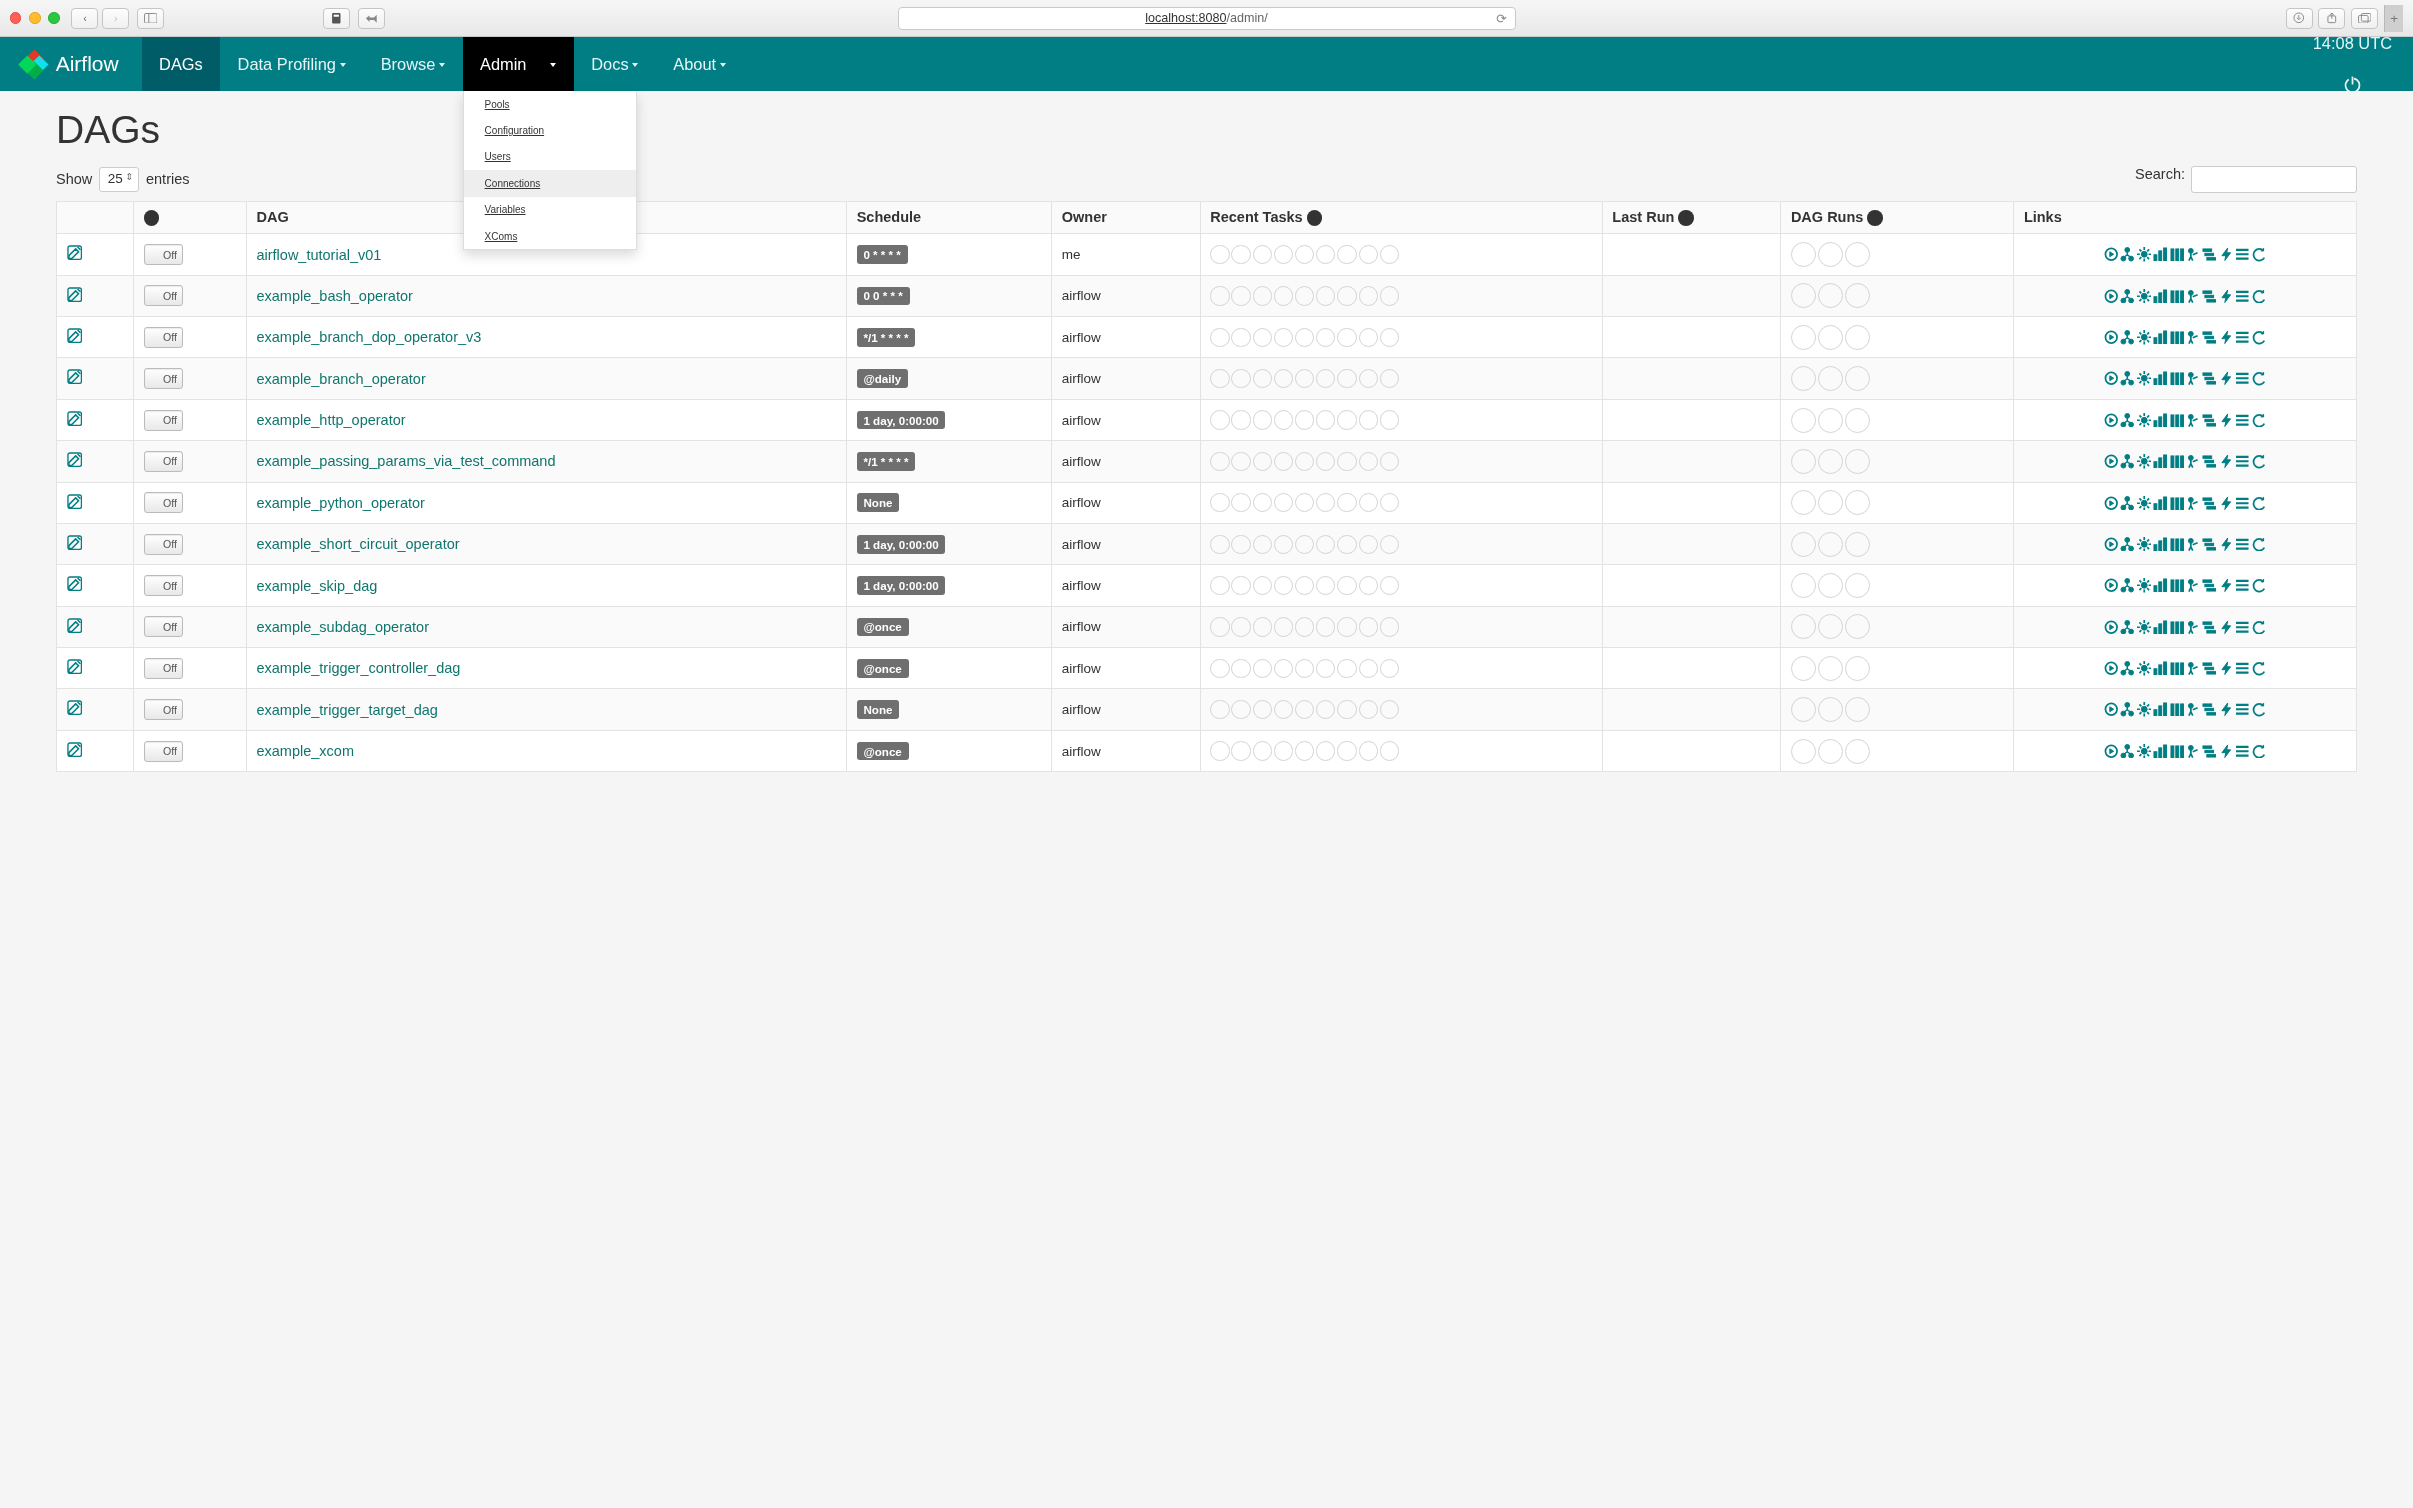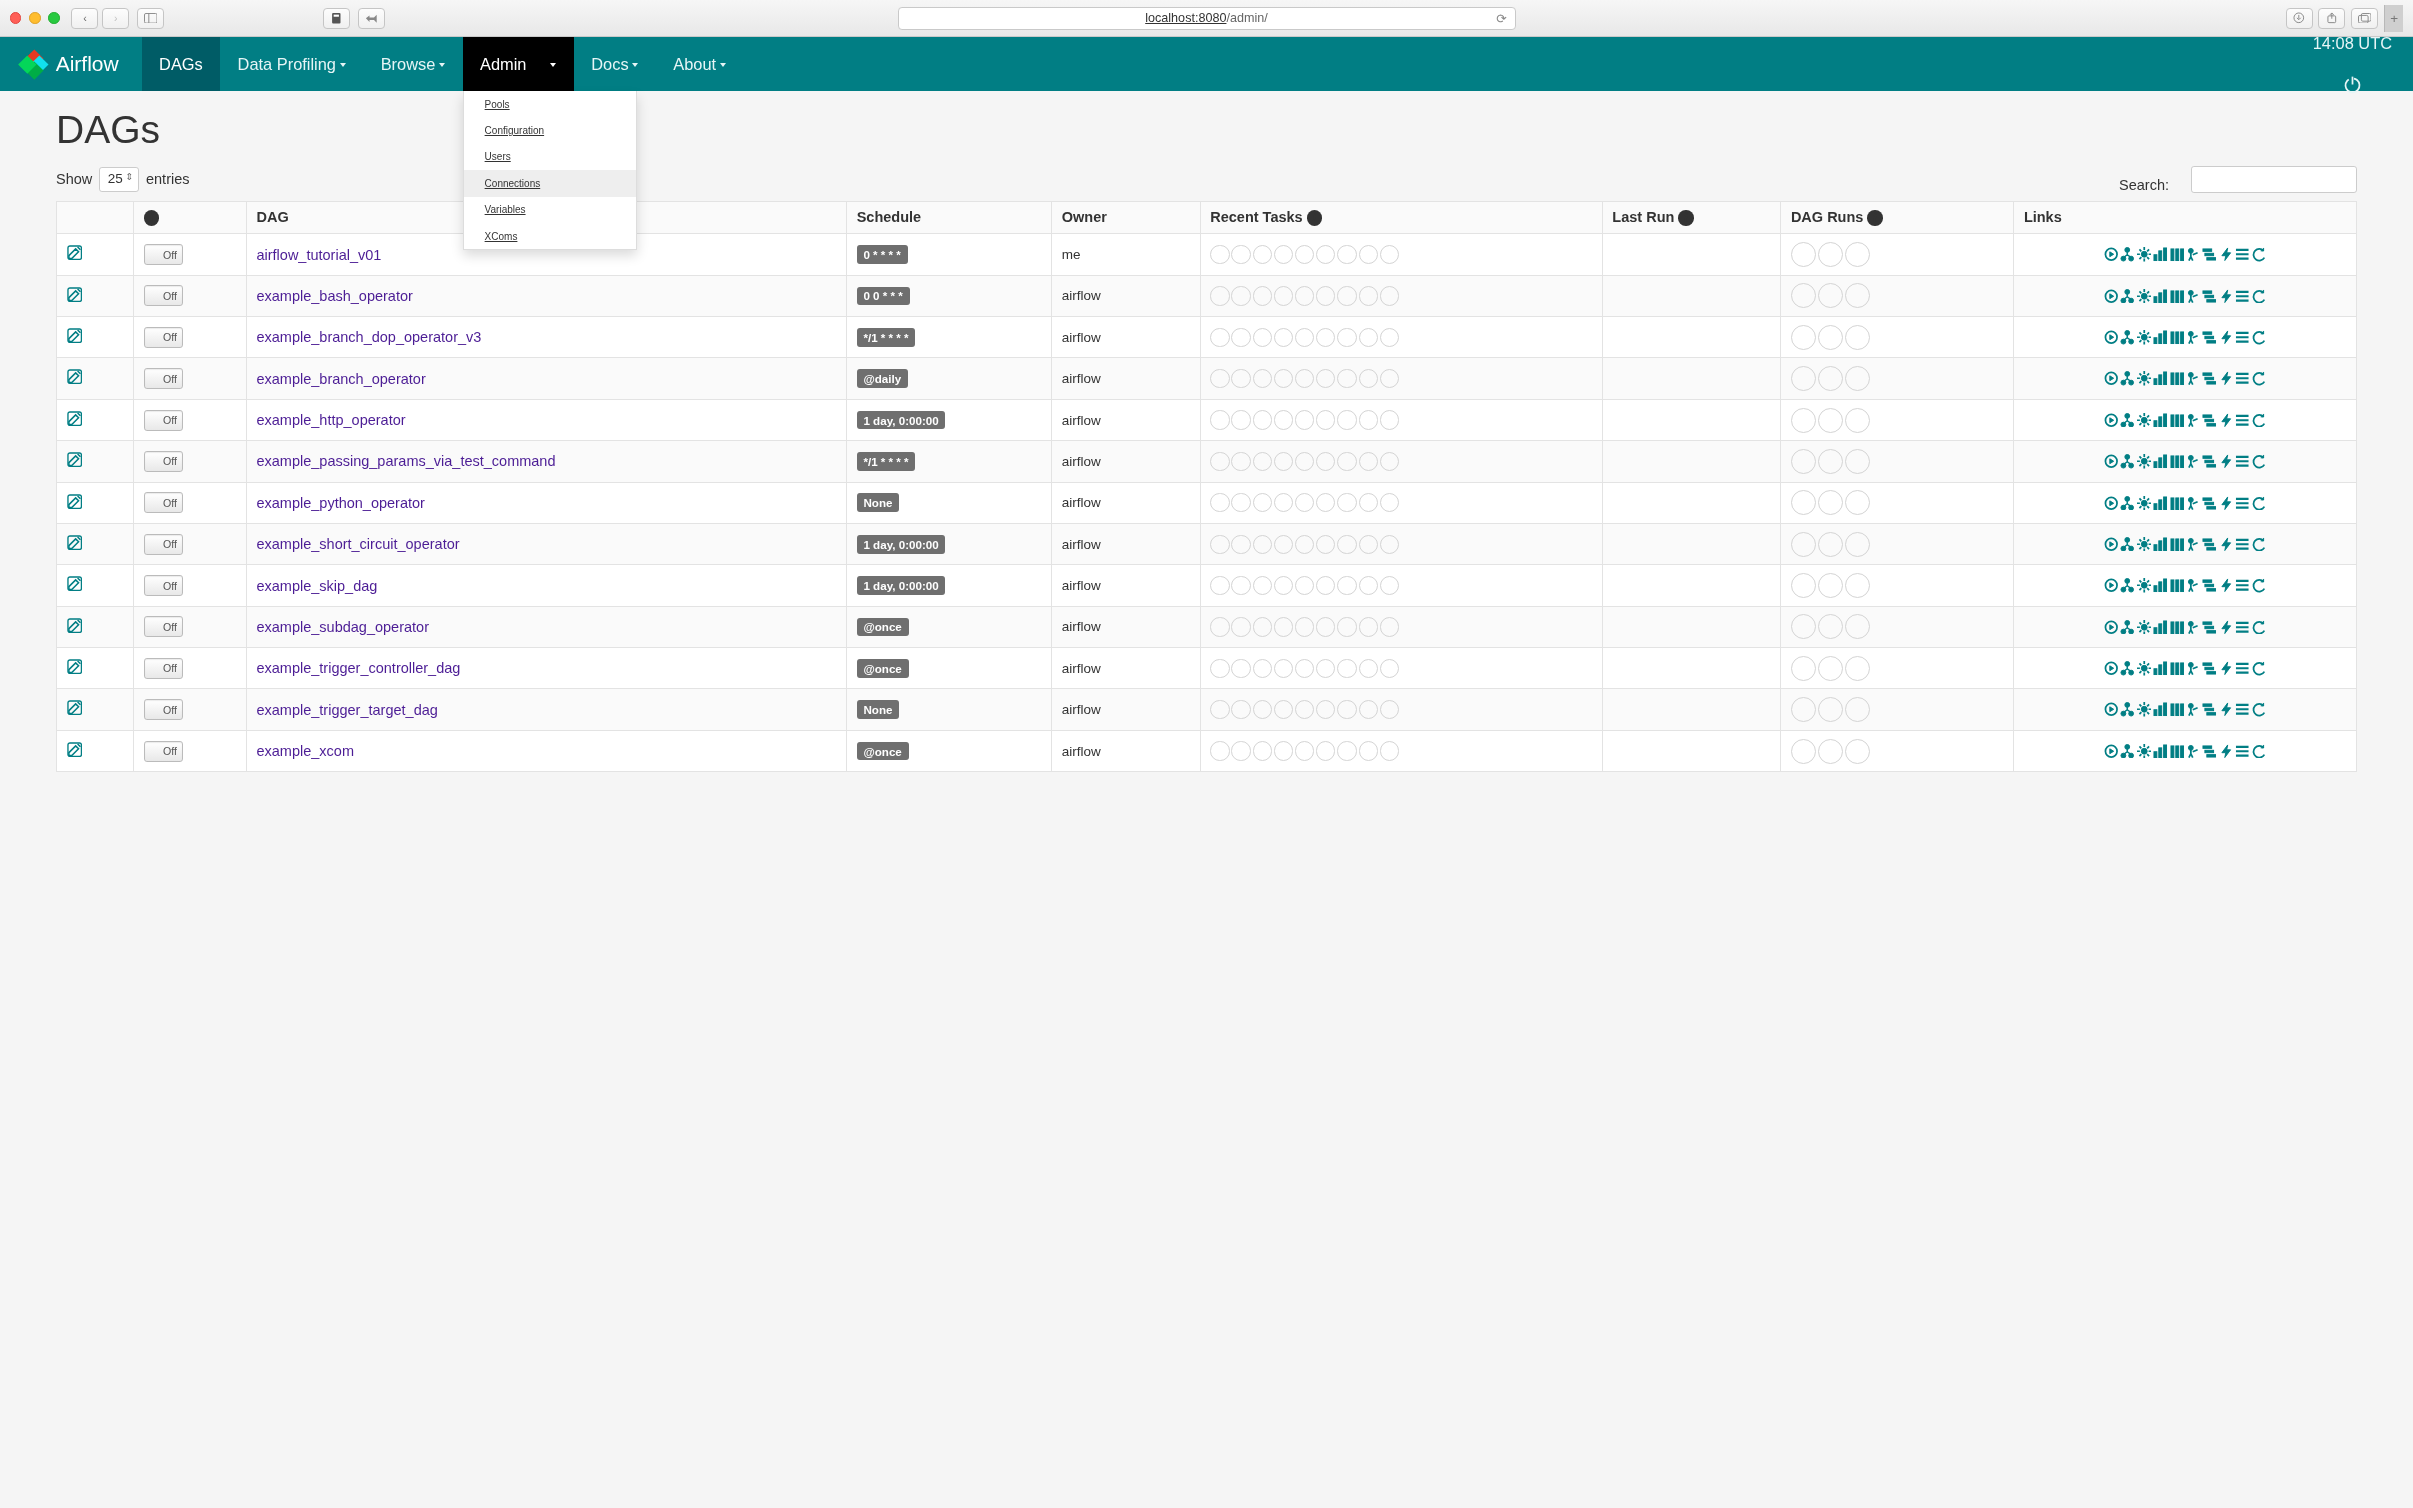--- a/index.html
+++ b/index.html
@@ -44,42 +44,42 @@
 .dropdown-item { padding:7.7px 21px; font-size:10px; cursor:pointer;text-decoration:underline; }
 .dropdown-item.hover { background:#eee; }
 
 
 .page { padding:17.4px 56px 39px; }
 h1 { font-size:39px; font-weight:500; margin-bottom:13.5px; color:#333; }
 .controls-row { display:flex; align-items:center; margin-bottom:7.7px; }
 .show-entries { display:flex; align-items:center; gap:6.8px; font-size:14.5px; }
 .entries-select { border:1px solid #ccc; border-radius:2.9px; padding:2.9px 15.4px 2.9px 7.7px; height:25px; font-size:13.5px; background:#fff; position:relative; }
 .entries-select::after { content:'⇕'; position:absolute; right:4.8px; font-size:9.7px; color:#666; }
-.search-wrap { margin-left:auto; display:flex; align-items:flex-end; gap:22px; font-size:14.5px; }
+.search-wrap { margin-left:auto; display:flex; align-items:flex-start; gap:6px; font-size:14.5px; }
 .search-input { border:1px solid #ccc; border-radius:2.9px; height:27px; width:166px; padding:0 5.8px; }
 
 
 .dag-table { width:100%; border-collapse:collapse; background:#fff; }
 .dag-table th, .dag-table td { border:1px solid #e3e3e3; padding:7.7px 9.7px; text-align:left; vertical-align:middle; }
 .dag-table th { background:#fafafa; font-weight:700; font-size:14.5px; color:#333; }
 .dag-table th .info-icon { color:#333; font-size:14.5px; }
 .dag-table tbody tr:nth-child(even) { background:#fafafa; }
 .col-edit { width:41px; text-align:center; }
 .col-toggle { width:60px; text-align:center; }
 .col-dag { width:319px; }
 .col-schedule { width:108px; }
 .col-owner { width:79px; }
 .col-tasks { width:214px; }
 .col-lastrun { width:95px; }
 .col-dagruns { width:124px; }
 .col-links { width:164px; text-align:center; }
 
 .edit-icon { color:#017e84; stroke:#017e84; width:15.4px; height:15.4px; cursor:pointer; }
 .toggle-switch { display:inline-flex; width:39px; height:21px; border:1px solid #bbb; border-radius:2.9px; background:linear-gradient(#fff,#e8e8e8); align-items:center; justify-content:flex-end; padding:0 4.8px; font-size:10.6px; color:#555; cursor:pointer; box-shadow:inset 0 1px 1px rgba(0,0,0,.08); }
-.dag-link { color:#4c1d95; text-decoration:none; font-size:14.5px; cursor:pointer; }
+.dag-link { color:#0f766e; text-decoration:none; font-size:14.5px; cursor:pointer; }
 .schedule-badge { background:#6f6f6f; color:#fff; border-radius:2.9px; padding:2.9px 6.8px; font-size:11.6px; font-weight:700; display:inline-block; white-space:nowrap; }
 .circles { display:flex; gap:1.9px; }
 .circle { width:19.3px; height:19.3px; border:1px solid #d4d4d4; border-radius:50%; }
 .circle.big { width:25px; height:25px; }
 .link-icons { display:flex; gap:1.9px; align-items:center; justify-content:center; color:#017e84; }
 .link-icons .li { width:14.5px; height:14.5px; display:inline-flex; align-items:center; justify-content:center; cursor:pointer; }
 .link-icons svg { width:14.5px; height:14.5px; fill:#017e84; stroke:#017e84; }
 
 .info-icon { display:inline-block; width:15.4px; height:15.4px; background:#333; color:#fff; border-radius:50%; text-align:center; line-height:15.4px; font-size:10.6px; font-style:italic; font-family:Georgia,serif; }
 </style>

